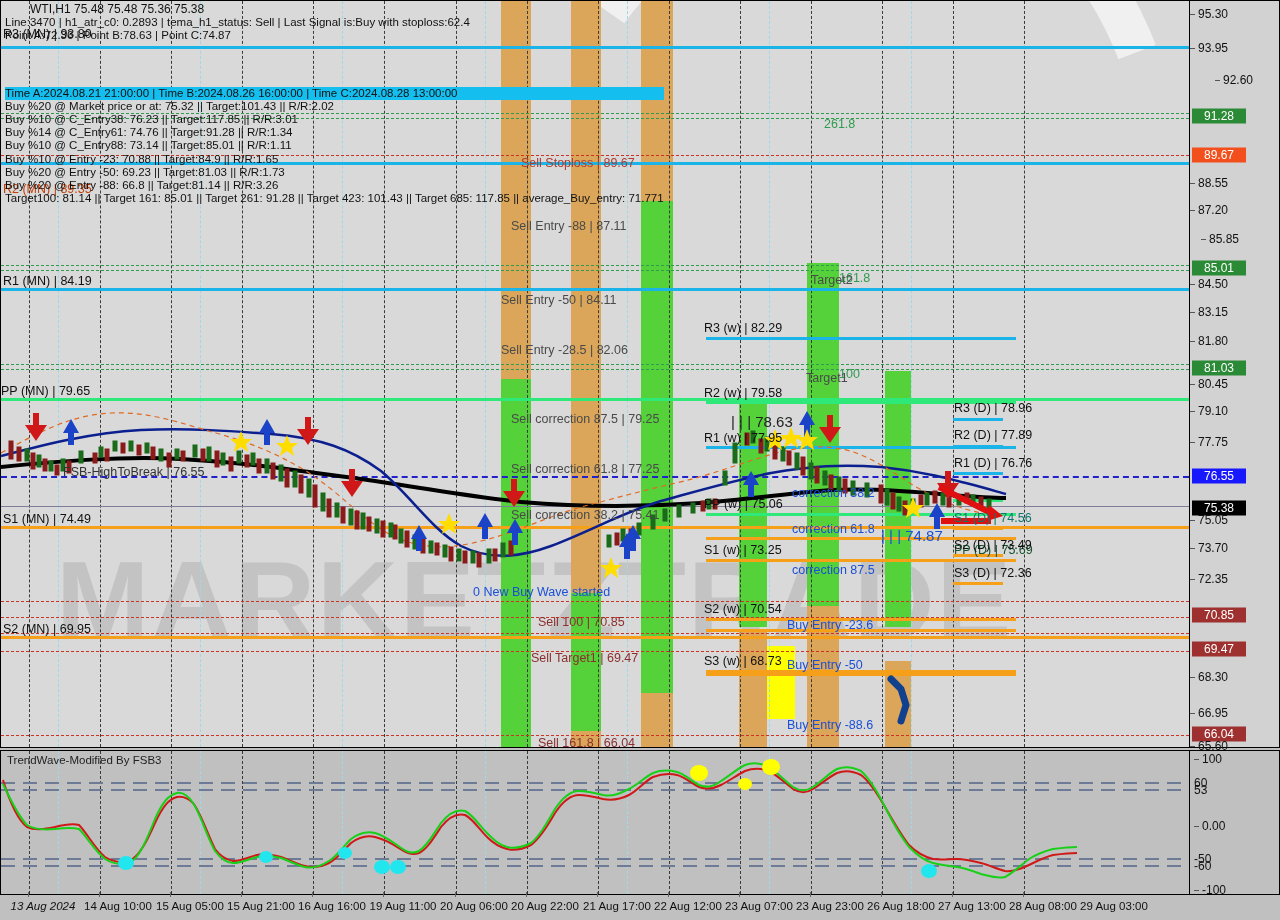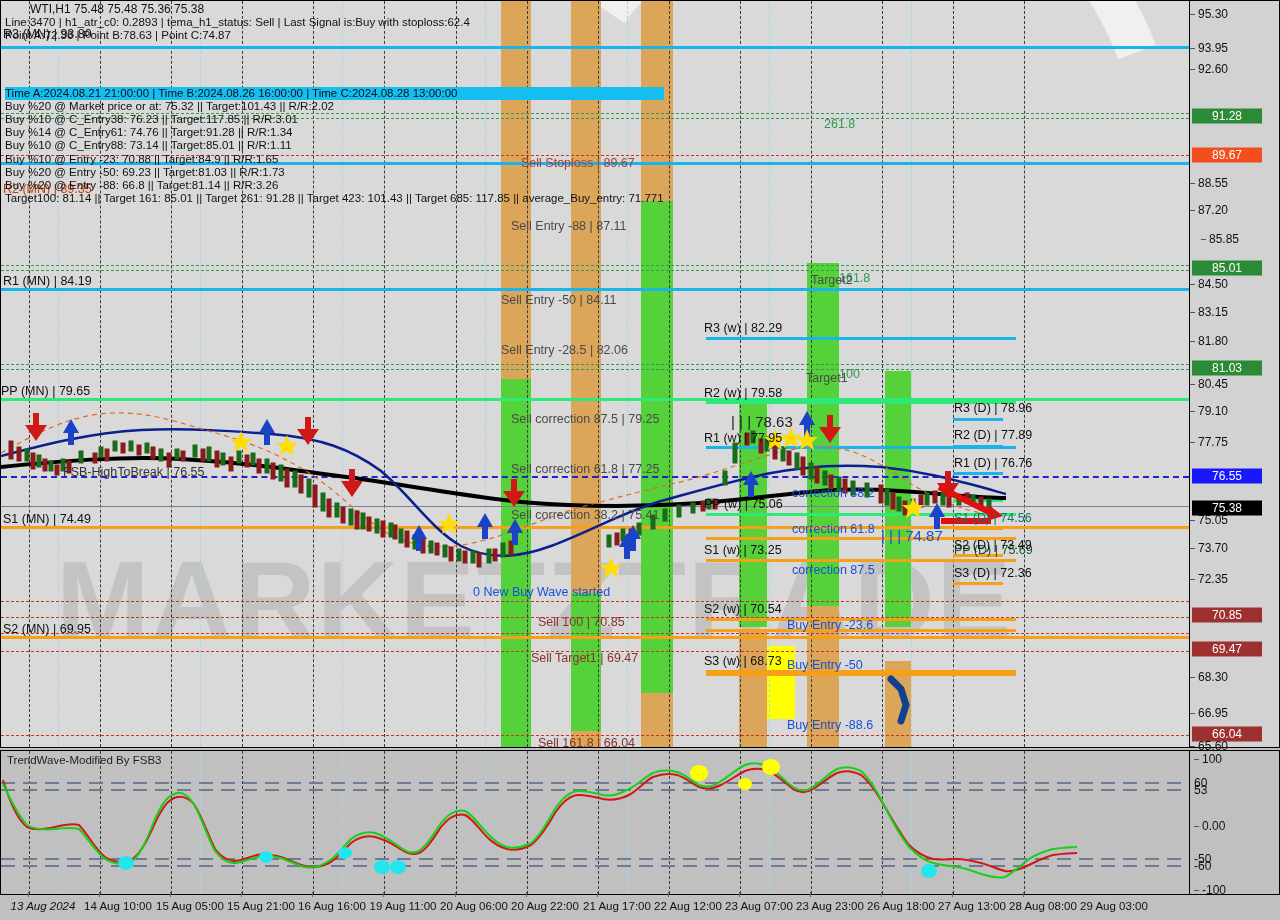--- a/index.html
+++ b/index.html
@@ -47,21 +47,21 @@
   #hdr .hl { background:#14bff0;margin-top:44px; }
 
   
   #scale { position:absolute; left:1190px; top:0; width:90px; height:748px;
            background:#d2d2d2; border-top:1px solid #000; border-right:1px solid #000;
            border-bottom:1px solid #000; }
   .tick { position:absolute; left:0; font-size:12px; color:#111; white-space:nowrap;
           transform:translateY(-50%); }
   .tick .dashmark { display:inline-block; width:5px; border-top:1px solid #555;
           vertical-align:middle; margin-right:3px; }
-  .pbadge { position:absolute; left:2px; padding:0 20px; font-size:12px; color:#fff;
+  .pbadge { position:absolute; left:2px; padding:0 12px; font-size:12px; color:#fff;
             transform:translateY(-50%); white-space:nowrap; line-height:15px; }
 
   
   #indPane { position:absolute; left:0; top:750px; width:1190px; height:145px;
              background:#c0c0c0; border:1px solid #000; overflow:hidden; }
   #indScale { position:absolute; left:1190px; top:750px; width:90px; height:145px;
               background:#c0c0c0; border-top:1px solid #000; border-right:1px solid #000;
               border-bottom:1px solid #000; }
   .ilab { position:absolute; left:4px; font-size:12px; color:#111; transform:translateY(-50%); }
   .ilab .dashmark { display:inline-block; width:5px; border-top:1px solid #555;
@@ -410,21 +410,21 @@
       <div>Buy %10 @ Entry -23: 70.88 || Target:84.9 || R/R:1.65</div>
       <div>Buy %20 @ Entry -50: 69.23 || Target:81.03 || R/R:1.73</div>
       <div>Buy %20 @ Entry -88: 66.8 || Target:81.14 || R/R:3.26</div>
       <div>Target100: 81.14 || Target 161: 85.01 || Target 261: 91.28 || Target 423: 101.43 || Target 685: 117.85 || average_Buy_entry: 71.771</div>
     </div>
   </div>
 
   <div id="scale">
     <div class="tick" style="top:13px;"><span class="dashmark"></span><span>95.30</span></div>
     <div class="tick" style="top:47px;"><span class="dashmark"></span><span>93.95</span></div>
-    <div class="tick" style="top:68px;"><span class="dashmark"></span><span>92.60</span></div>
+    <div class="tick" style="top:79px;margin-left:25px;"><span class="dashmark"></span><span>92.60</span></div>
     <div class="pbadge" style="top:115px;background:#2a8a35;">91.28</div>
     <div class="pbadge" style="top:154px;background:#f24f1c;">89.67</div>
     <div class="tick" style="top:182px;"><span class="dashmark"></span><span>88.55</span></div>
     <div class="tick" style="top:209px;"><span class="dashmark"></span><span>87.20</span></div>
     <div class="tick" style="top:238px;margin-left:11px;"><span class="dashmark"></span><span>85.85</span></div>
     <div class="pbadge" style="top:267px;background:#2a8a35;">85.01</div>
     <div class="tick" style="top:283px;"><span class="dashmark"></span><span>84.50</span></div>
     <div class="tick" style="top:311px;"><span class="dashmark"></span><span>83.15</span></div>
     <div class="tick" style="top:340px;"><span class="dashmark"></span><span>81.80</span></div>
     <div class="pbadge" style="top:367px;background:#2a8a35;">81.03</div>

